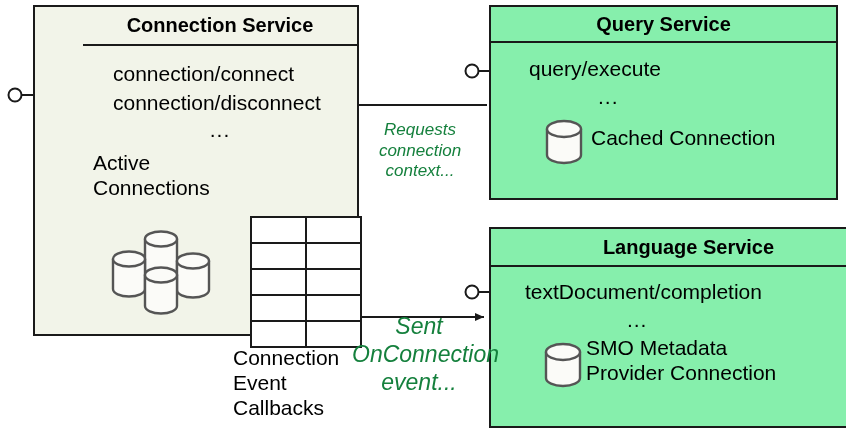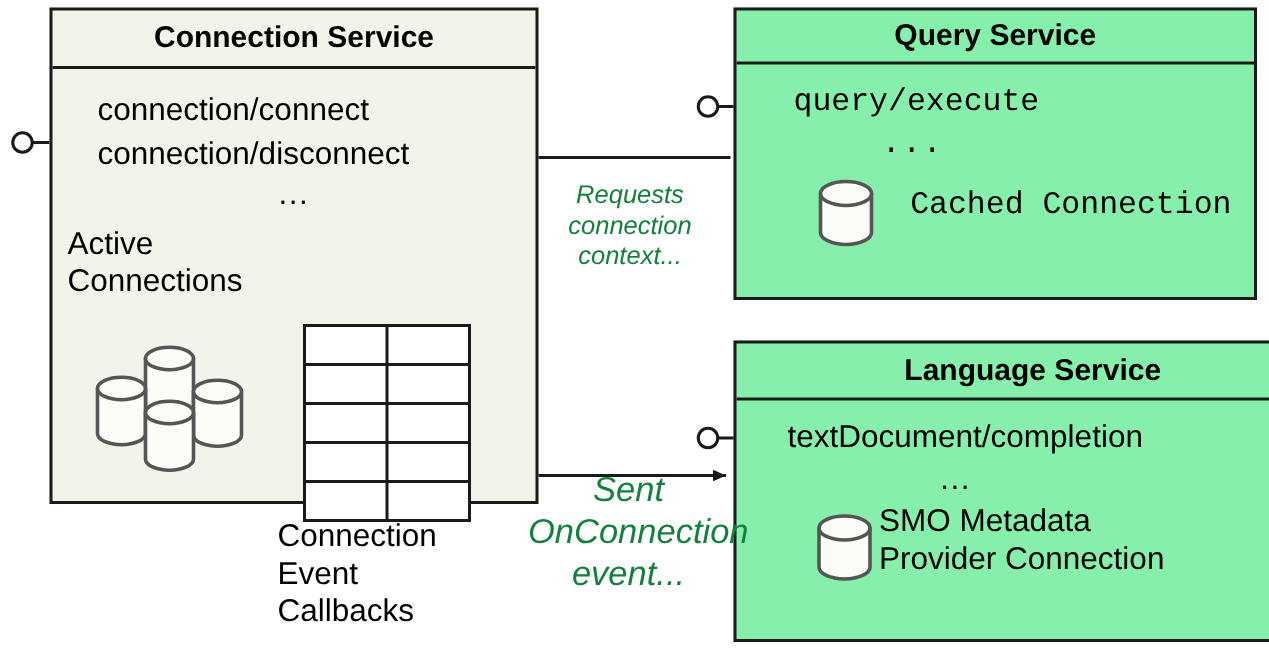--- a/index.html
+++ b/index.html
@@ -111,21 +111,21 @@
 
     <g>
       <line x1="487" y1="105" x2="346" y2="105" stroke="#1a1a1a" stroke-width="2" marker-end="url(#arrow-right)"></line>
     </g>
 
     <g>
       <line x1="341" y1="317" x2="484" y2="317" stroke="#1a1a1a" stroke-width="2" marker-end="url(#arrow-right)"></line>
     </g>
   </svg>
 
-  <div class="node-box accent" style="left:33px; top:5px; width:326px; height:331px;">
+  <div class="node-box accent" style="left:33px; top:5px; width:326px; height:331px;padding-left:48px;">
 
     <div class="node-header" style="height:39px; font-size:20px;">Connection Service</div>
 
     <div class="node-body" style="height:380px;">
 
       <div class="op-line" style="position:absolute; left:30px; top:16px; font-size:21px;">connection/connect</div>
 
       <div class="op-line" style="position:absolute; left:30px; top:45px; font-size:21px;">connection/disconnect</div>
 
       <div class="op-ellipsis" style="position:absolute; left:0; top:72px; width:100%; font-size:21px;">...</div>
@@ -164,34 +164,34 @@
       <div class="cap-text" style="left:150px; top:300px; width:148px; font-size:21px;">Connection
 Event
 Callbacks</div>
     </div>
   </div>
 
   <div class="node-box plain" style="left:489px; top:5px; width:349px; height:195px;">
 
     <div class="node-header" style="height:36px; font-size:20px;">Query Service</div>
 
-    <div class="node-body" style="height:109px;font-family:Liberation Mono, monospace;">
+    <div class="node-body" style="height:109px;">
 
       <div class="op-line" style="position:absolute; left:38px; top:14px; font-size:21px;">query/execute</div>
 
       <div class="op-ellipsis" style="position:absolute; left:0; top:42px; width:68%; font-size:21px;">...</div>
 
       <svg class="icon-abs" style="left:53px; top:76px;" width="40" height="46" viewBox="0 0 40 46">
         <g fill="#fbfbf8" stroke="#555555" stroke-width="2.4" stroke-linejoin="round">
           <path d="M3 10 v26 a17 8 0 0 0 34 0 v-26 z"></path>
           <ellipse cx="20" cy="10" rx="17" ry="8"></ellipse>
         </g>
       </svg>
 
-      <div class="cap-text" style="left:100px; top:83px; width:230px; font-size:21px; text-align:right;">Cached Connection</div>
+      <div class="cap-text" style="left:100px; top:83px; width:230px; font-size:21px; text-align:left;">Cached Connection</div>
     </div>
   </div>
 
   <div class="node-box plain" style="left:489px; top:227px; width:399px; height:201px;">
 
     <div class="node-header" style="height:38px; font-size:20px;">Language Service</div>
 
     <div class="node-body" style="height:159px;">
 
       <div class="op-line" style="position:absolute; left:34px; top:13px; font-size:21px;">textDocument/completion</div>

